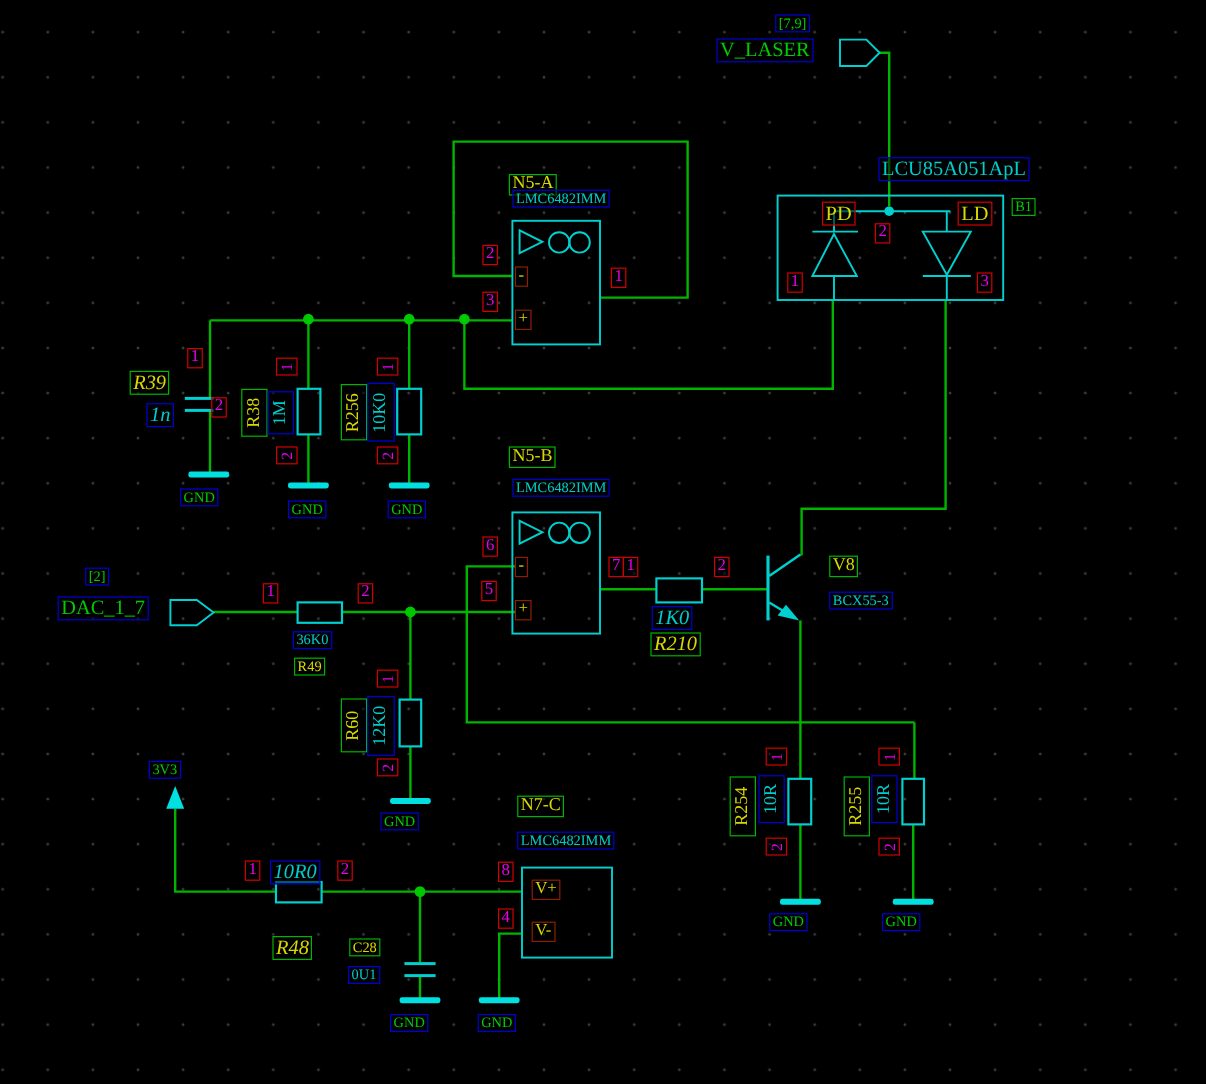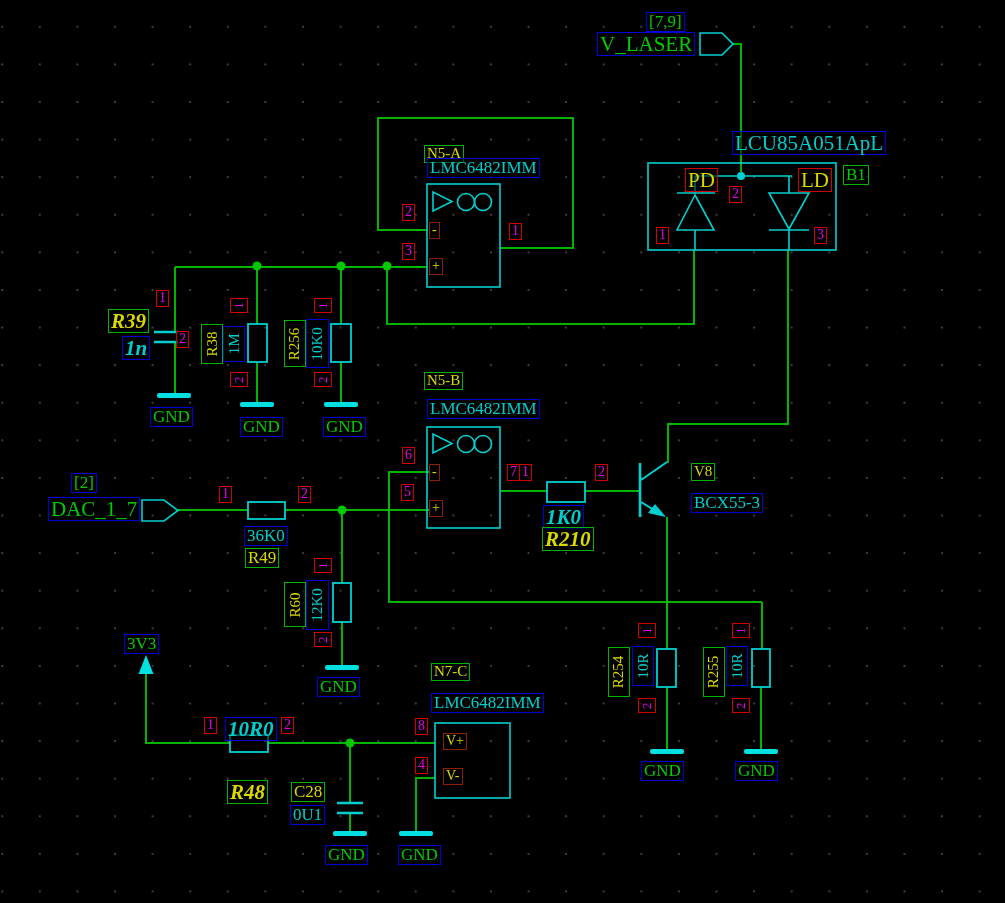--- a/index.html
+++ b/index.html
@@ -19,23 +19,23 @@
   .bxg{border-color:#00b400}
   .bxb{border-color:#0000d8}
   .bxr{border-color:#d40000}
   .bxm{border-color:#8e1e00}
   .tg{color:#00cc00}
   .tc{color:#00cdcd}
   .ty{color:#d9d900}
   .tm{color:#e800e8}
   .f14{font-size:14px}
   .f15{font-size:15px}
-  .f16{font-size:17px}
-  .f17{font-size:21px}
-  .it{font-style:italic;font-weight:bold}
+  .f16{font-size:12px}
+  .f17{font-size:17px}
+  .it{font-style:italic;font-weight:normal}
   .vert{display:flex;align-items:center;justify-content:center;padding:0}
   .vert>span{transform:rotate(-90deg);white-space:nowrap;display:block}
   .vpin{display:flex;align-items:center;justify-content:center;padding:0;width:16px;height:13px}
   .vpin>span{transform:rotate(-90deg);display:block;font-size:13px}
 </style>
 </head>
 <body>
 
 <div class="stage">
 

